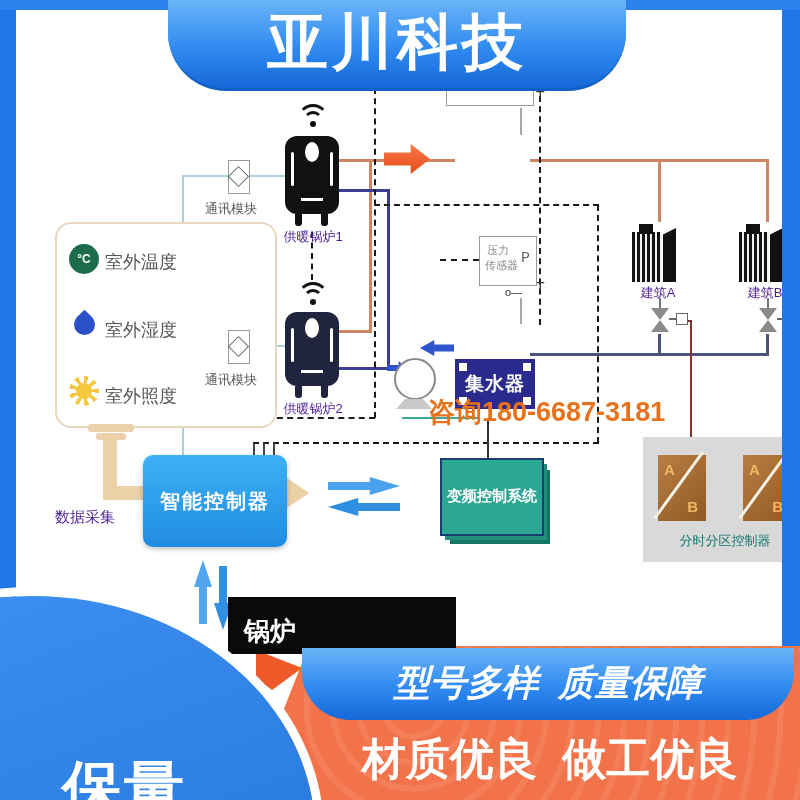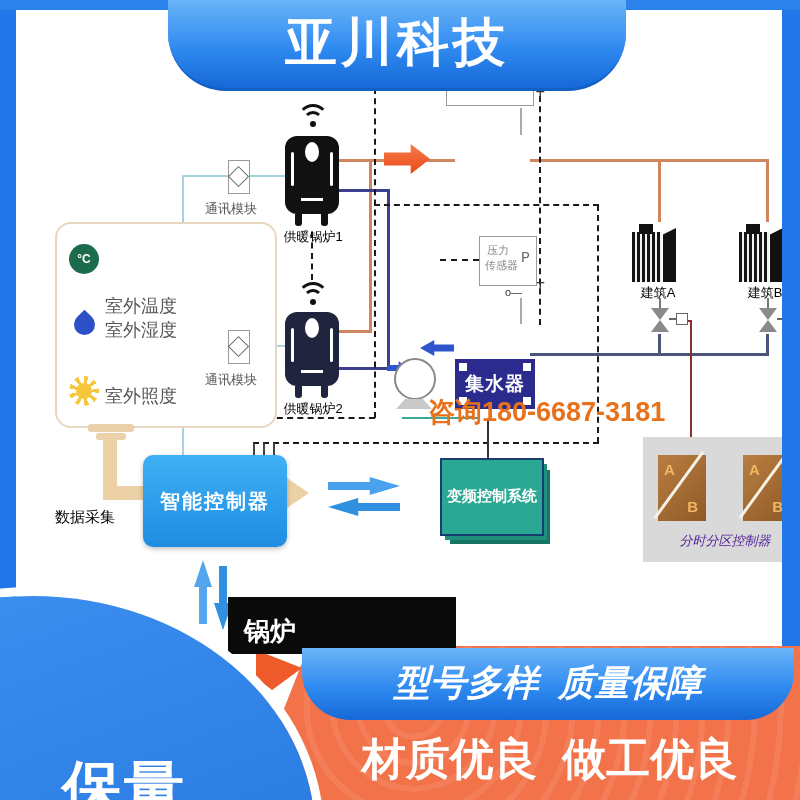--- a/index.html
+++ b/index.html
@@ -4,42 +4,42 @@
 <style>
   html,body{margin:0;padding:0;background:#fff;}
   #stage{position:relative;width:800px;height:800px;overflow:hidden;background:#fff;
          font-family:"Liberation Sans","DejaVu Sans",sans-serif;}
   .abs{position:absolute;}
   
   .topbar{left:0;top:0;width:800px;height:10px;background:#2b82ea;z-index:9;}
   .ribbon{left:168px;top:0;width:458px;height:88px;z-index:10;
           background:linear-gradient(180deg,#6ab4f8 0%,#2f8af0 55%,#1668d8 100%);
           border-radius:0 0 58px 58px;border-bottom:3px solid #1260c4;}
-  .brand-title{width:100%;text-align:center;line-height:84px;font-size:52px;font-weight:bold;
+  .brand-title{width:100%;text-align:center;line-height:84px;font-size:61px;font-weight:bold;
           color:#fff;letter-spacing:4px;}
   .strip{background:#2176e8;z-index:4;}
   
   .orange-banner{left:248px;top:646px;width:552px;height:154px;background:#f2734a;z-index:5;
           clip-path:polygon(11% 0,100% 0,100% 100%,0 100%);}
   .orange-banner .pattern{position:absolute;left:0;top:0;right:0;bottom:0;
           background:repeating-radial-gradient(circle at 30% 40%,rgba(255,255,255,.08) 0 6px,rgba(255,255,255,0) 6px 26px);}
   .orange-deco{left:256px;top:650px;width:46px;height:40px;background:#ef5a2a;z-index:6;
           clip-path:polygon(0 0,100% 45%,35% 100%,0 70%);}
   .black-box{left:228px;top:597px;width:228px;height:57px;background:#0a0a0a;z-index:6;}
   .black-box span{position:absolute;left:16px;top:17px;color:#fff;font-size:26px;font-weight:bold;}
   .ribbon2{left:302px;top:648px;width:492px;height:72px;z-index:7;
           background:linear-gradient(180deg,#6ab4f8 0%,#2f8af0 55%,#1668d8 100%);
           border-radius:0 0 48px 48px;font-style:italic;}
   .ribbon2 div{width:100%;text-align:center;line-height:70px;font-size:36px;font-weight:bold;color:#fff;white-space:pre;}
   .slogan{left:310px;top:730px;width:480px;text-align:center;font-size:44px;font-weight:bold;color:#fff;z-index:7;white-space:pre;}
   .blob{left:-250px;top:596px;width:565px;height:475px;border-radius:50%;z-index:8;
           background:linear-gradient(160deg,#3f93f2,#1f6fd8);box-shadow:0 0 0 9px #ffffff;}
   .badge-txt{z-index:9;color:#fff;font-weight:bold;font-size:60px;letter-spacing:2px;}
   
-  .lbl{color:#000000;z-index:2;}
+  .lbl{color:#4c1d95;z-index:2;}
   .dash-v{width:0;border-left:2px dashed #1a1a1a;z-index:1;}
   .dash-h{height:0;border-top:2px dashed #1a1a1a;z-index:1;}
   .line{z-index:1;}
   .arr-r{clip-path:polygon(0 28%,58% 28%,58% 0,100% 50%,58% 100%,58% 72%,0 72%);}
   .arr-l{clip-path:polygon(100% 28%,42% 28%,42% 0,0 50%,42% 100%,42% 72%,100% 72%);}
   .arr-u{clip-path:polygon(28% 100%,28% 42%,0 42%,50% 0,100% 42%,72% 42%,72% 100%);}
   .arr-d{clip-path:polygon(28% 0,28% 58%,0 58%,50% 100%,100% 58%,72% 58%,72% 0);}
   
   .sensor-panel{left:55px;top:222px;width:218px;height:202px;background:#fff;z-index:2;
           border:2px solid #e7d7bf;border-radius:16px;}
@@ -93,21 +93,21 @@
           background:linear-gradient(180deg,#3fb0f5,#1f8ce2);box-shadow:0 2px 5px rgba(0,0,0,.25);
           color:#fff;font-size:20px;font-weight:bold;text-align:center;line-height:92px;letter-spacing:2px;}
   .vfd{left:440px;top:458px;width:100px;height:74px;background:#2aa893;border:2px solid #1b3c6e;z-index:2;
           box-shadow:4px 5px 0 -1px #1f8f7c,8px 10px 0 -2px #177663;
           color:#fff;font-size:15px;font-weight:bold;text-align:center;line-height:72px;}
   .zone-panel{left:643px;top:437px;width:157px;height:125px;background:#d9d9d9;z-index:2;}
   .zone-box{position:absolute;top:18px;width:48px;height:66px;background:linear-gradient(135deg,#b97e42,#8f5a26);}
   .zone-box::after{content:"";position:absolute;left:-2px;bottom:2px;width:82px;height:3px;background:#f7f2e6;
           transform:rotate(-54deg);transform-origin:left bottom;}
   .zone-box b{position:absolute;color:#f2b763;font-size:15px;}
-  .zone-lbl{position:absolute;left:17px;top:95px;width:130px;text-align:center;font-size:13px;color:#4c1d95;font-style:italic;}
+  .zone-lbl{position:absolute;left:17px;top:95px;width:130px;text-align:center;font-size:13px;color:#0f766e;}
   .phone{left:428px;top:394px;font-size:27px;font-weight:bold;color:#e8721c;z-index:3;white-space:pre;}
   .tinybox{left:446px;top:74px;width:86px;height:30px;border:1.5px solid #999;background:#fff;z-index:2;}
   .tinybox i{position:absolute;left:10px;top:11px;width:44px;height:5px;background:#dcdcdc;}
 </style>
 </head>
 <body>
 
 <div id="stage">
 
   <div class="abs line" style="left:182px;top:176px;width:2px;height:280px;background:#a6d4de;"></div>
@@ -143,21 +143,21 @@
   <div class="abs line" style="left:253px;top:443px;width:2px;height:13px;background:#444;"></div>
   <div class="abs line" style="left:263px;top:443px;width:2px;height:13px;background:#444;"></div>
   <div class="abs line" style="left:273px;top:443px;width:2px;height:13px;background:#444;"></div>
   <div class="abs line" style="left:487px;top:418px;width:2px;height:42px;background:#333;"></div>
 
   <div class="abs line" style="left:686px;top:320px;width:6px;height:2px;background:#8a2f2f;"></div>
   <div class="abs line" style="left:690px;top:320px;width:2px;height:135px;background:#8a2f2f;"></div>
 
   <div class="abs sensor-panel">
     <div class="temp-ic">°C</div>
-    <div class="sensor-lbl" style="top:26px;margin-top:44px;">室外温度</div>
+    <div class="sensor-lbl" style="top:26px;">室外温度</div>
     <div class="drop-ic"></div>
     <div class="sensor-lbl" style="top:94px;">室外湿度</div>
     <div class="sun-ic">
         <i></i>
       </div>
     <div class="sensor-lbl" style="top:160px;">室外照度</div>
   </div>
   <div class="abs stand" style="left:88px;top:424px;width:46px;height:8px;"></div>
   <div class="abs stand" style="left:96px;top:433px;width:30px;height:7px;"></div>
 

